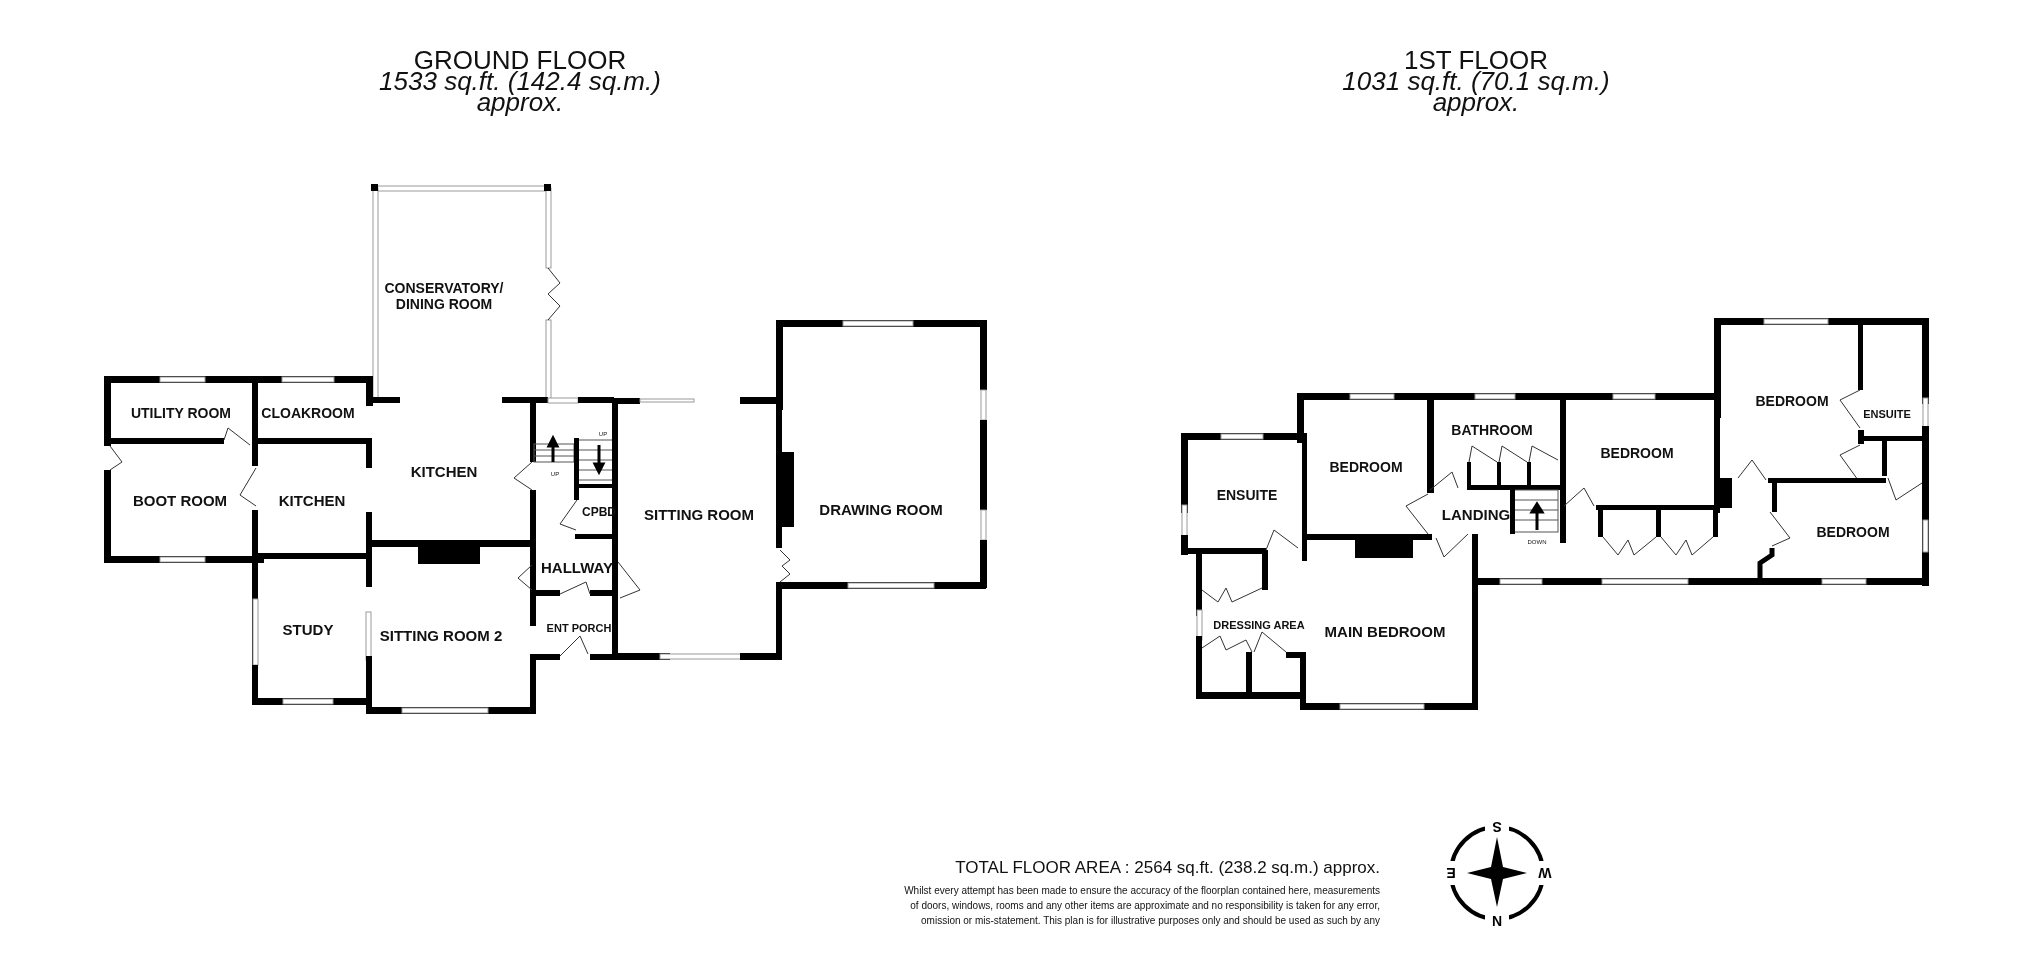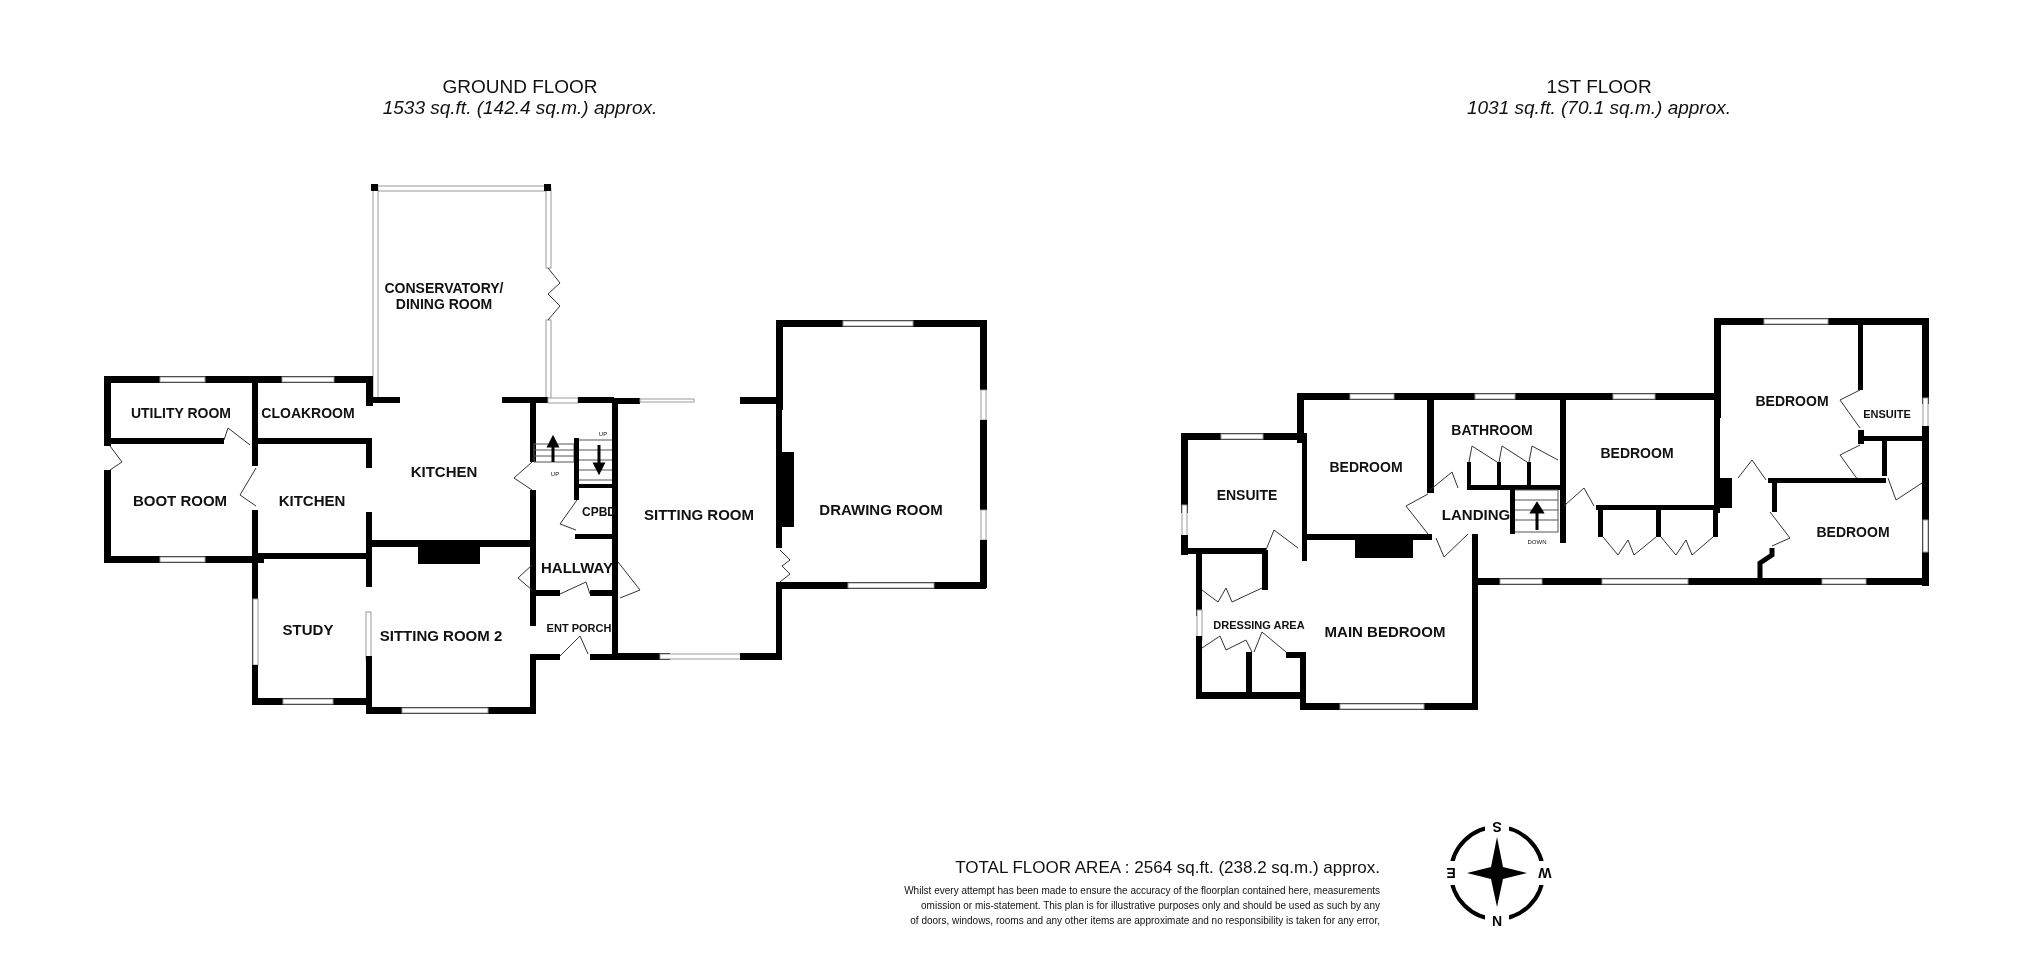--- a/index.html
+++ b/index.html
@@ -1,22 +1,22 @@
 <!DOCTYPE html>
 <html><head>
 <meta charset="utf-8">
 <style>
   html, body { margin: 0; padding: 0; background: #ffffff; }
   body { width: 2025px; height: 978px; position: relative; overflow: hidden;
          font-family: "Liberation Sans", sans-serif; color: #111; }
-  .floor-title { position: absolute; text-align: center; font-size: 19px; line-height: 21px; margin-top: 26px; }
+  .floor-title { position: absolute; text-align: center; font-size: 26px; line-height: 21px; }
   .floor-title .t1 { display: block; }
   .floor-title .t2 { display: block; font-style: italic; }
   #gf-title { left: 340px; top: 50px; width: 360px; }
-  #ff-title { left: 1419px; top: 50px; width: 360px; text-align: center; }
+  #ff-title { left: 1296px; top: 50px; width: 360px; text-align: center; }
   svg.plan { position: absolute; left: 0; top: 0; }
   .wall { fill: #000; }
   .win { fill: #fff; stroke: #9a9a9a; stroke-width: 1; }
   .door { fill: none; stroke: #333; stroke-width: 1; }
   .room-label { font-family: "Liberation Sans", sans-serif; font-weight: bold; fill: #111; text-anchor: middle; }
   .tiny { font-family: "Liberation Sans", sans-serif; font-size: 6px; fill: #111; text-anchor: middle; }
   #footer { position: absolute; left: 640px; top: 858px; width: 740px; text-align: right; }
   #footer .total { font-size: 17px; margin-bottom: 5px; }
   #footer .disc { font-size: 10px; line-height: 15px; }
   #compass { position: absolute; left: 1445px; top: 815px; width: 135px; height: 120px; }
@@ -270,22 +270,22 @@
     <text class="room-label" font-size="14" x="1853" y="537">BEDROOM</text>
     <text class="room-label" font-size="11" x="1259" y="629">DRESSING AREA</text>
     <text class="room-label" font-size="15" x="1385" y="637">MAIN BEDROOM</text>
   </g>
 </svg>
 
 <div id="footer">
   <div class="total">TOTAL FLOOR AREA : 2564 sq.ft. (238.2 sq.m.) approx.</div>
   <div class="disc">
     <div>Whilst every attempt has been made to ensure the accuracy of the floorplan contained here, measurements</div>
+    <div>of doors, windows, rooms and any other items are approximate and no responsibility is taken for any error,</div>
     <div>omission or mis-statement. This plan is for illustrative purposes only and should be used as such by any</div>
-    <div>of doors, windows, rooms and any other items are approximate and no responsibility is taken for any error,</div>
   </div>
 </div>
 
 <svg id="compass" viewBox="0 0 135 120">
   <circle cx="52" cy="58" r="46" fill="none" stroke="#000" stroke-width="4"></circle>
   <rect x="40" y="4" width="24" height="14" fill="#fff"></rect>
   <rect x="40" y="98" width="24" height="14" fill="#fff"></rect>
   <rect x="-2" y="46" width="14" height="24" fill="#fff"></rect>
   <rect x="92" y="46" width="16" height="24" fill="#fff"></rect>
   <path d="M52 22 L58 52 L82 58 L58 64 L52 92 L46 64 L22 58 L46 52 Z" fill="#000"></path>

